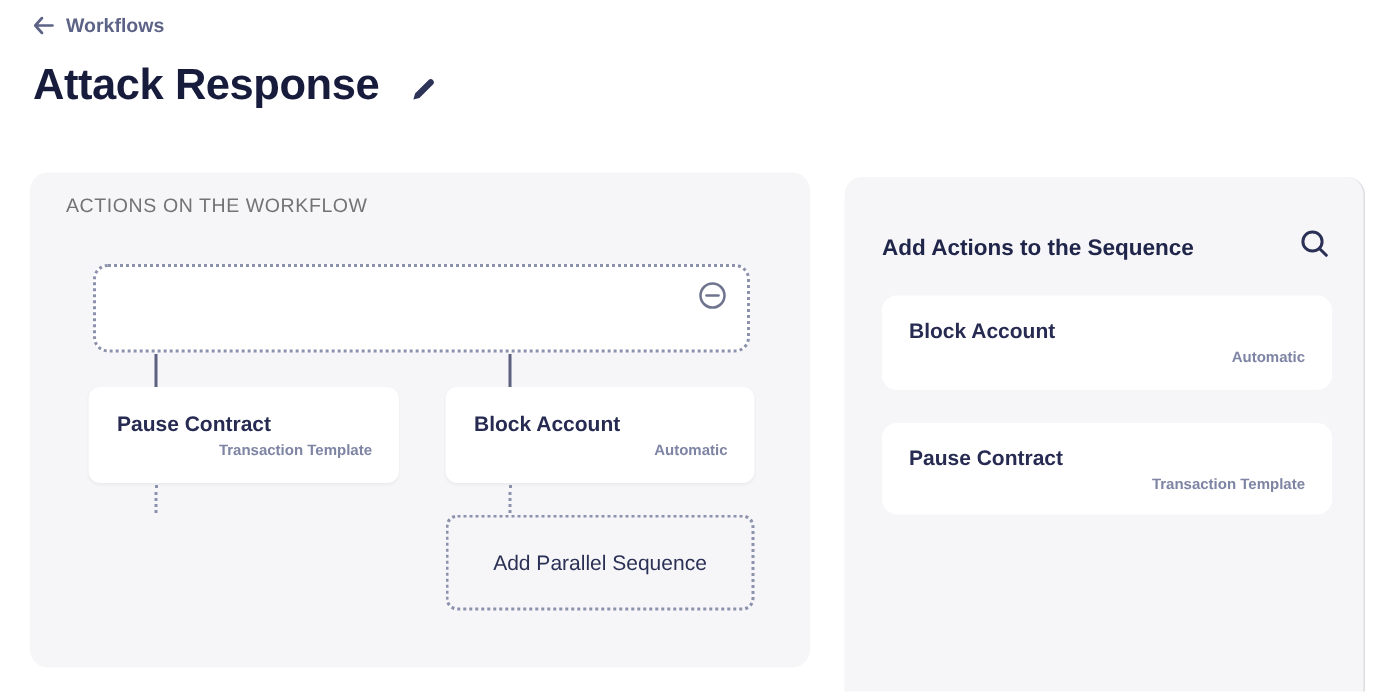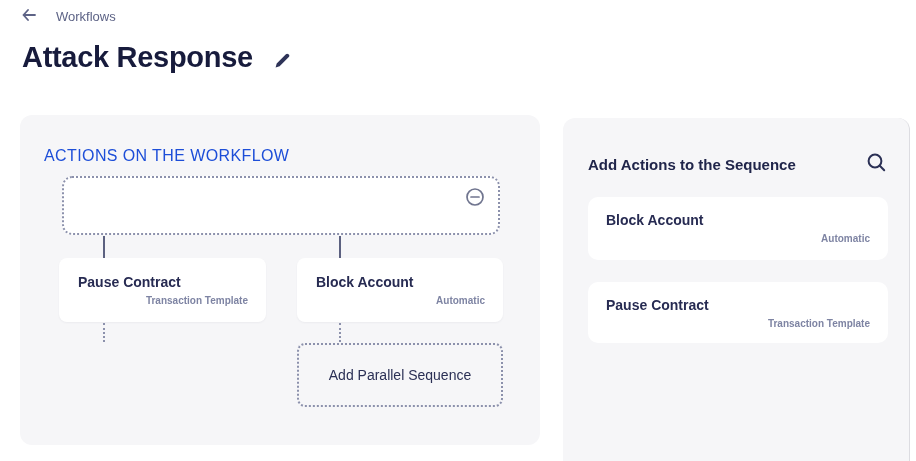--- a/index.html
+++ b/index.html
@@ -7,43 +7,43 @@
   body {
     position: relative;
     overflow: hidden;
     background: #ffffff;
     font-family: "Liberation Sans", "DejaVu Sans", sans-serif;
     color: #22264b;
   }
   
   .back-link {
     position: absolute; left: 22px; top: 9px;
-    display: flex; gap: 20px;
-    font-size: 13px; font-weight: 400; color: #5d6386;
+    display: flex; align-items: center; gap: 8px;
+    font-size: 13px; font-weight: 700; color: #5d6386;
     cursor: pointer; text-decoration: none;
   }
   .back-arrow svg { display: block; }
   .title-row {
     position: absolute; left: 22px; top: 42px;
     display: flex; align-items: flex-end; gap: 20px;
   }
   .page-title {
     font-size: 29px; font-weight: 700; color: #171b3c;
     letter-spacing: -0.3px; line-height: 1.1;
   }
   .edit-btn { cursor: pointer; display: flex; align-items: center; }
   
   .left-panel {
     position: absolute; left: 20px; top: 115px;
     width: 520px; height: 330px;
     background: #f6f6f8; border-radius: 12px;
   }
   .panel-label {
-    position: absolute; left: 24px; top: 32px;
-    font-size: 16px; font-weight: 500; color: #1d4ed8;
+    position: absolute; left: 24px; top: 14px;
+    font-size: 13px; font-weight: 500; color: #737373;
     letter-spacing: 0.4px;
   }
   .root-node {
     position: absolute; left: 42px; top: 61px;
     width: 438px; height: 59px;
     background: #ffffff; border: 2px dotted #8c91ac; border-radius: 10px;
   }
   .remove-btn {
     position: absolute; right: 13px; top: 9px;
     width: 20px; height: 20px; cursor: pointer;

